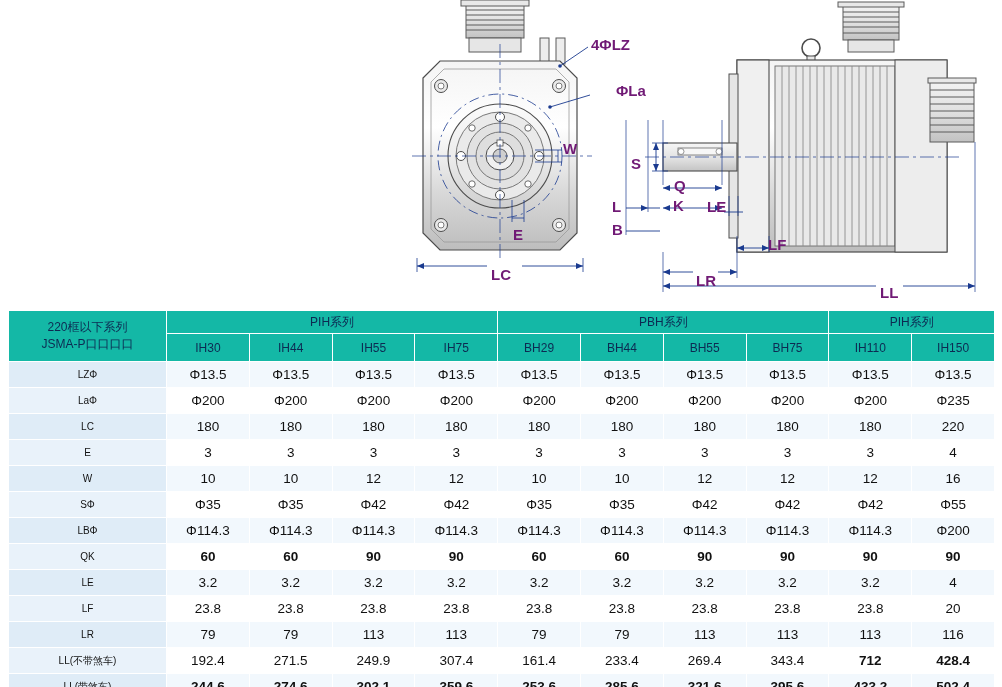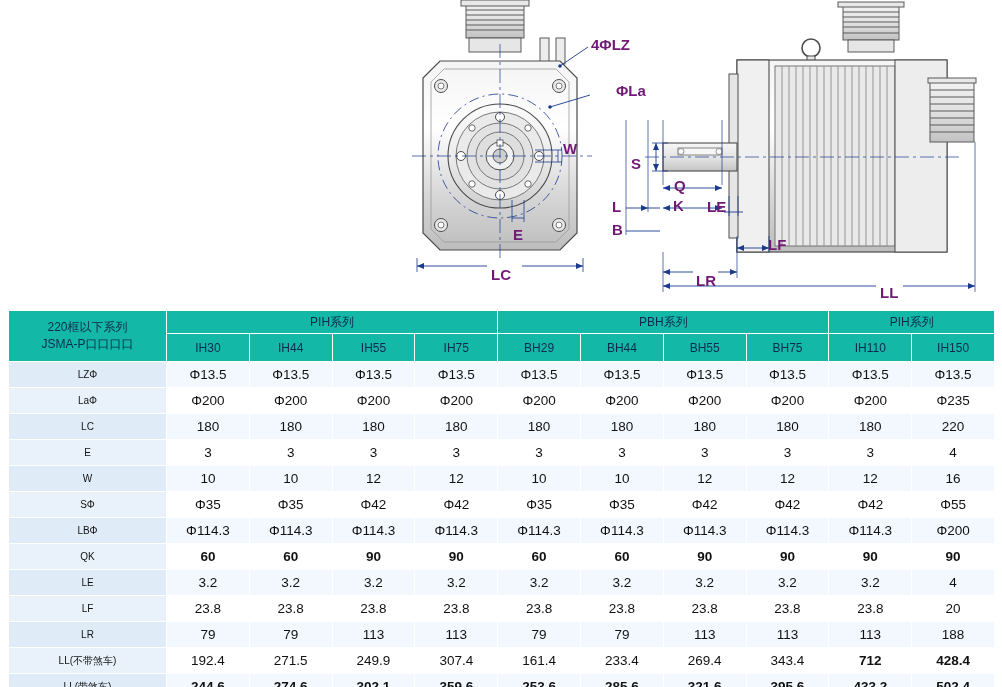--- a/index.html
+++ b/index.html
@@ -486,21 +486,21 @@
         <td class="row-label">LR</td>
         <td class="cell">79</td>
         <td class="cell">79</td>
         <td class="cell">113</td>
         <td class="cell">113</td>
         <td class="cell">79</td>
         <td class="cell">79</td>
         <td class="cell">113</td>
         <td class="cell">113</td>
         <td class="cell">113</td>
-        <td class="cell">188</td>
+        <td class="cell">116</td>
       </tr>
 
       <tr>
         <td class="row-label">LL(不带煞车)</td>
         <td class="cell">192.4</td>
         <td class="cell">271.5</td>
         <td class="cell">249.9</td>
         <td class="cell">307.4</td>
         <td class="cell">161.4</td>
         <td class="cell">233.4</td>

